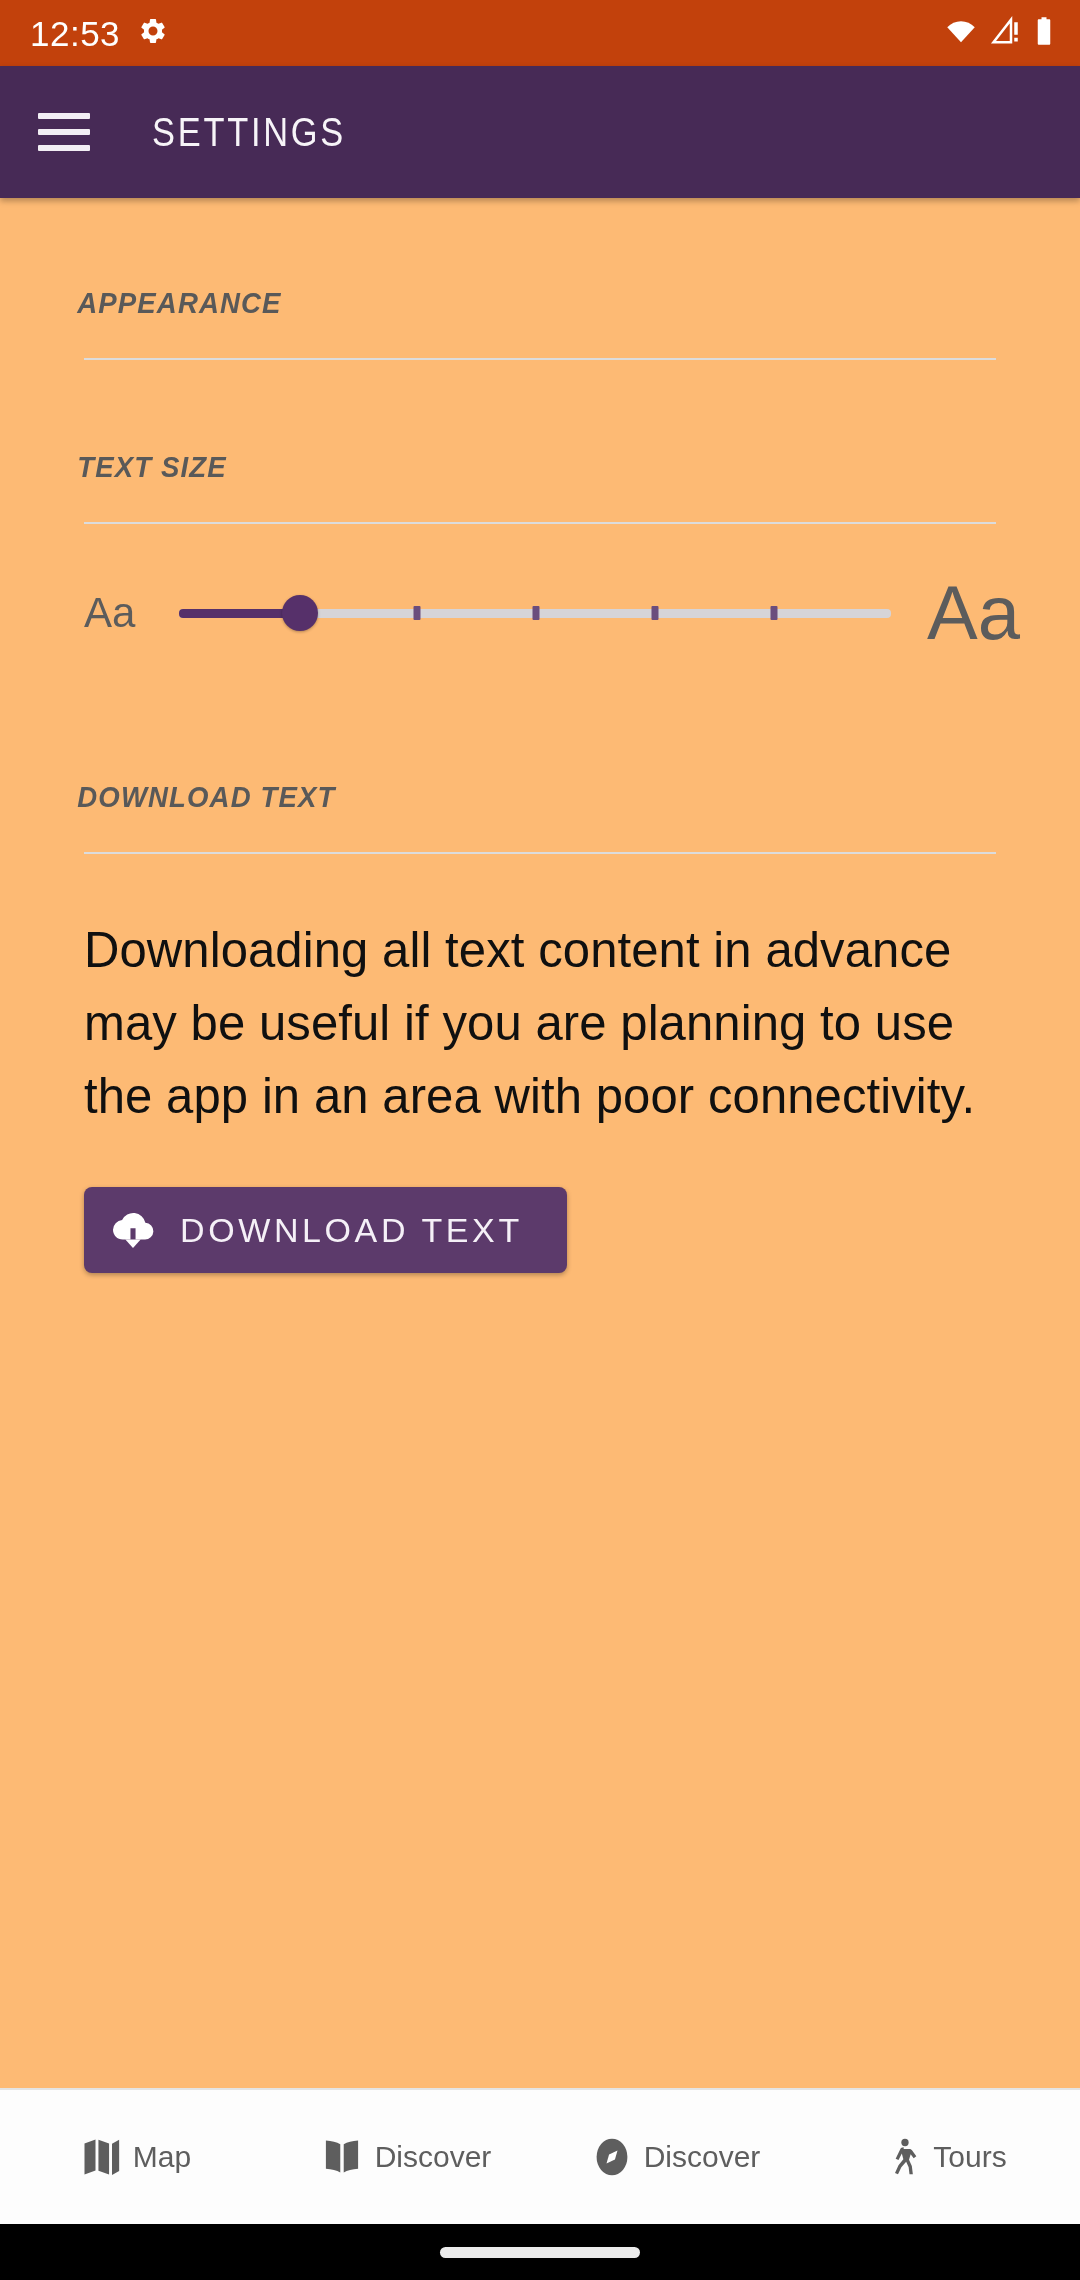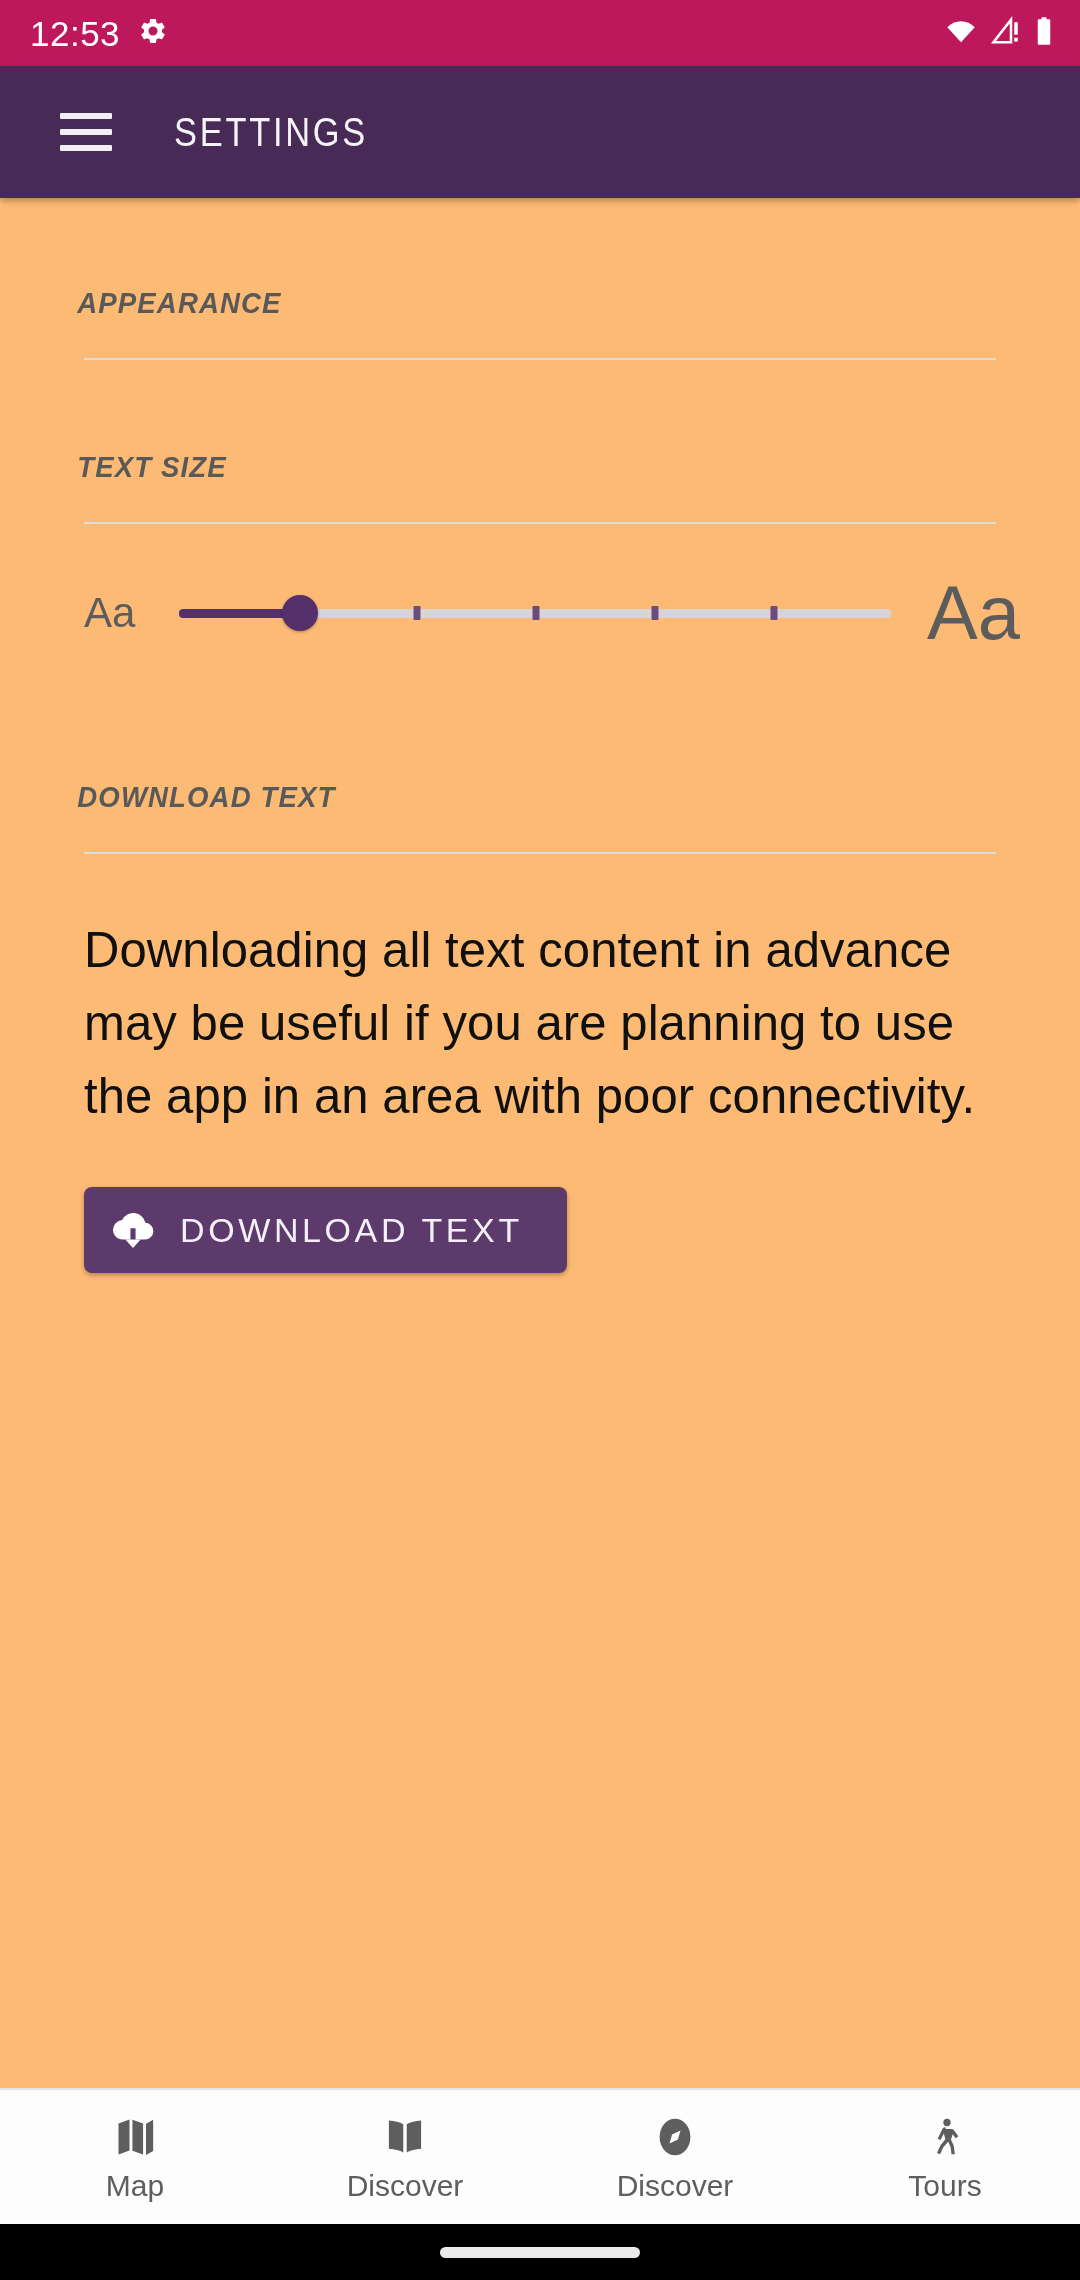--- a/index.html
+++ b/index.html
@@ -17,21 +17,21 @@
     width: 1080px;
     height: 2280px;
     background: #ffffff;
     display: flex;
     flex-direction: column;
   }
 
   
   .status-bar {
     height: 66px;
-    background: #be185d;
+    background: #c2410c;
     display: flex;
     align-items: center;
     padding: 0 26px 0 30px;
     flex: none;
   }
   .status-left {
     display: flex;
     align-items: center;
     gap: 18px;
   }
@@ -48,21 +48,21 @@
     align-items: center;
     gap: 11px;
   }
 
   
   .app-bar {
     height: 132px;
     background: #472a56;
     display: flex;
     align-items: center;
-    padding-left: 60px;
+    padding-left: 38px;
     flex: none;
     box-shadow: 0 3px 6px rgba(0,0,0,0.28);
     position: relative;
     z-index: 5;
   }
   .hamburger {
     width: 56px;
     height: 46px;
     display: flex;
     flex-direction: column;
@@ -278,21 +278,21 @@
     height: 136px;
     background: #fdfdfd;
     border-top: 2px solid #e4e4e4;
     display: flex;
     align-items: stretch;
     flex: none;
   }
   .nav-item {
     flex: 1;
     display: flex;
-    flex-direction: column;
+    flex-direction: row;
     align-items: center;
     justify-content: center;
     gap: 10px;
     cursor: pointer;
   }
   .nav-icon {
     height: 48px;
     display: flex;
     align-items: center;
     justify-content: center;

